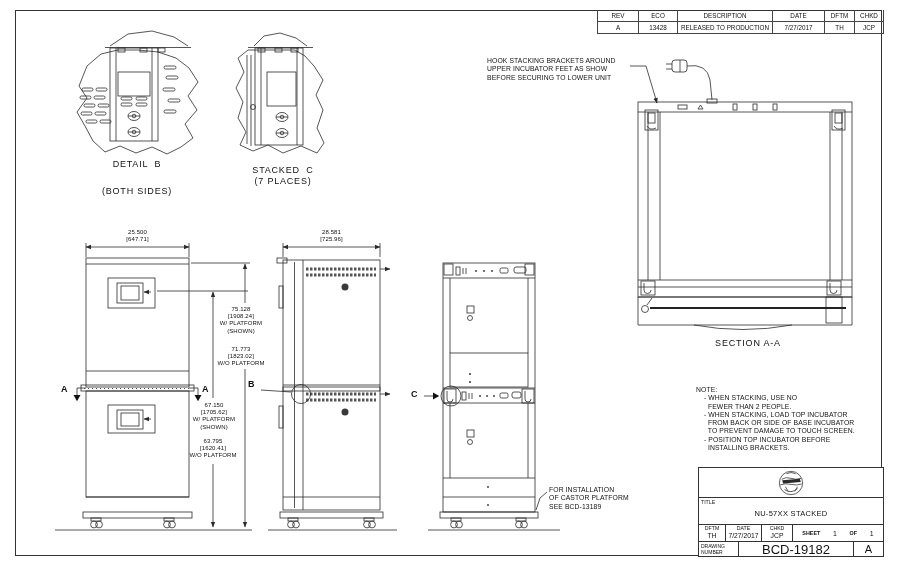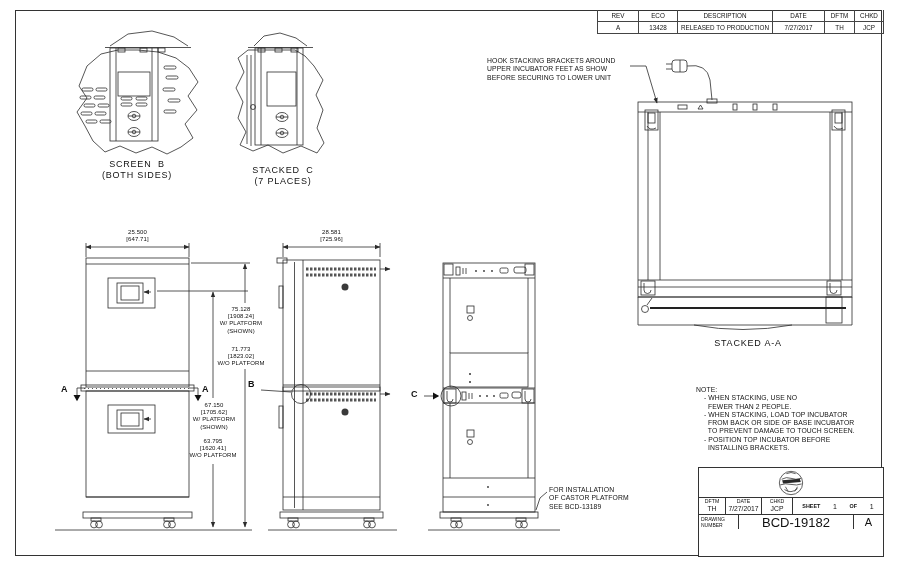--- a/index.html
+++ b/index.html
@@ -329,22 +329,22 @@
         <line class="lw" x1="666" y1="69" x2="672" y2="69"></line>
         <rect class="lw" x="672" y="60" width="15" height="12" rx="3"></rect>
         <line class="lw" x1="680" y1="60" x2="680" y2="72"></line>
         <path class="lw" d="M687,66 q20,-3 23,14 l2,20"></path>
         <rect class="lw" x="707" y="99" width="10" height="4"></rect>
       </g>
       <path class="lw" d="M630,66 L646,66 L657,103" marker-end="url(#ar)"></path>
     </g>
   </svg>
 
-  <div class="txt view-label" style="left:77px;top:159px;width:120px">SCREEN  B</div>
-  <div class="txt view-label" style="left:77px;top:170px;width:120px">(BOTH SIDES)</div>
+  <div class="txt view-label" style="left:77px;top:159px;width:120px">DETAIL  B</div>
+  <div class="txt view-label" style="left:77px;top:186px;width:120px">(BOTH SIDES)</div>
   <div class="txt view-label" style="left:223px;top:165px;width:120px">STACKED  C</div>
   <div class="txt view-label" style="left:223px;top:176px;width:120px">(7 PLACES)</div>
 
   <div class="txt dim" style="left:100px;top:229px;width:75px">
     <div>25.500</div>
     <div>[647.71]</div>
   </div>
   <div class="txt dim" style="left:294px;top:229px;width:75px">
     <div>28.581</div>
     <div>[725.96]</div>
@@ -376,21 +376,21 @@
   <div class="txt marker-letter" style="left:202px;top:384px">A</div>
   <div class="txt marker-letter" style="left:248px;top:379px">B</div>
   <div class="txt marker-letter" style="left:411px;top:389px">C</div>
 
   <div class="txt ann" style="left:487px;top:57px">
     <div>HOOK STACKING BRACKETS AROUND</div>
     <div>UPPER INCUBATOR FEET AS SHOW</div>
     <div>BEFORE SECURING TO LOWER UNIT</div>
   </div>
 
-  <div class="txt view-label" style="left:698px;top:338px;width:100px">STACKED A-A</div>
+  <div class="txt view-label" style="left:698px;top:338px;width:100px">SECTION A-A</div>
 
   <div class="txt ann" style="left:696px;top:386px">
     <div>NOTE:</div>
     <div class="pre" style="padding-left:8px">- WHEN STACKING, USE NO</div>
     <div class="pre" style="padding-left:8px">  FEWER THAN 2 PEOPLE.</div>
     <div class="pre" style="padding-left:8px">- WHEN STACKING, LOAD TOP INCUBATOR</div>
     <div class="pre" style="padding-left:8px">  FROM BACK OR SIDE OF BASE INCUBATOR</div>
     <div class="pre" style="padding-left:8px">  TO PREVENT DAMAGE TO TOUCH SCREEN.</div>
     <div class="pre" style="padding-left:8px">- POSITION TOP INCUBATOR BEFORE</div>
     <div class="pre" style="padding-left:8px">  INSTALLING BRACKETS.</div>
@@ -426,20 +426,24 @@
       <svg width="28" height="28" viewBox="0 0 30 30">
         <circle class="lw" cx="15" cy="15" r="12.5"></circle>
         <path class="lw" d="M5,11 Q10,8 15,10 T26,10"></path>
         <path class="lw" d="M3.5,17 Q9,15 15,16.5 T26.5,16"></path>
         <path class="lw" d="M8,22 Q15,27 22,21"></path>
         <path d="M5.5,12 L24.5,10.5 L25.5,14 L6.5,15.5 Z" fill="#2b2b2b"></path>
         <path class="lw" d="M10,5 Q15,2.5 20,5"></path>
         <line class="lw" x1="9" y1="19" x2="12" y2="24"></line>
         <line class="lw" x1="19" y1="24" x2="22" y2="19"></line>
       </svg>
+    </div>
+    <div class="tb-row tb-title">
+      <span class="tb-label" style="position:absolute;left:2px;top:1px">TITLE</span>
+      <div class="tb-title-val">NU-57XX STACKED</div>
     </div>
     <div class="tb-row tb-info">
       <div class="tb-cell" style="width:26px">
         <div class="lab">DFTM</div>
         <div class="val">TH</div>
       </div>
       <div class="tb-cell" style="width:36px">
         <div class="lab">DATE</div>
         <div class="val">7/27/2017</div>
       </div>

